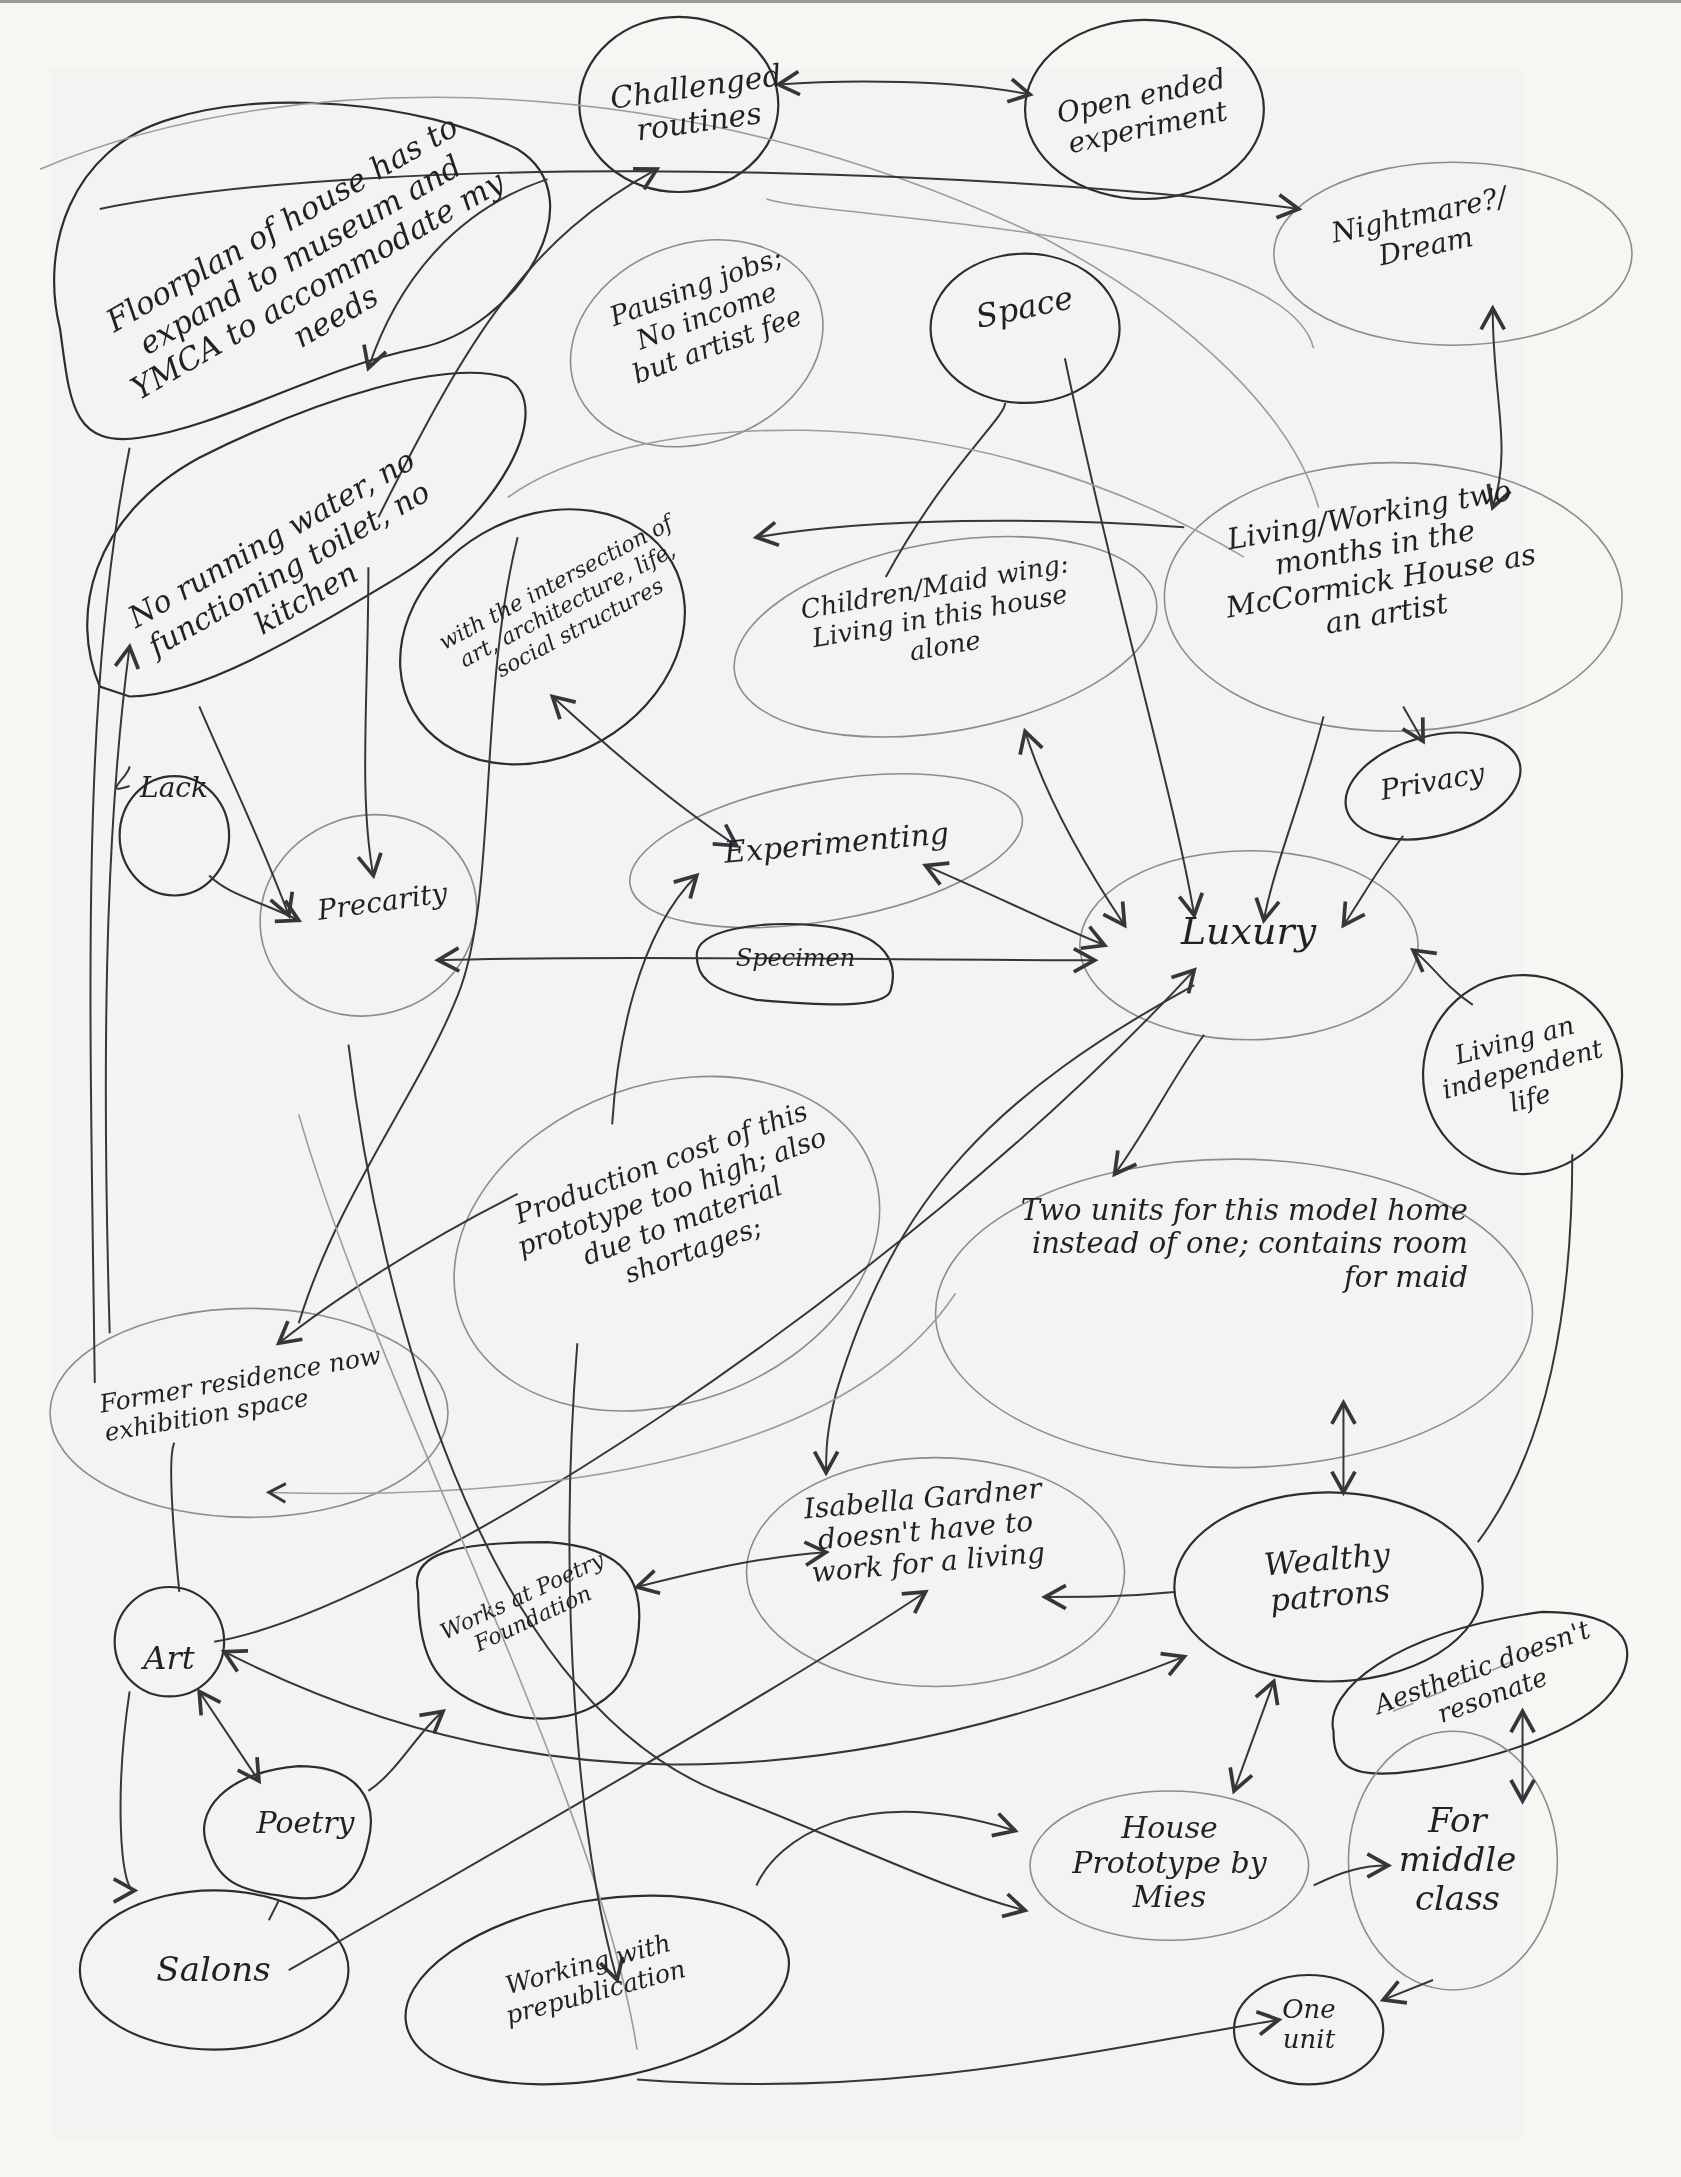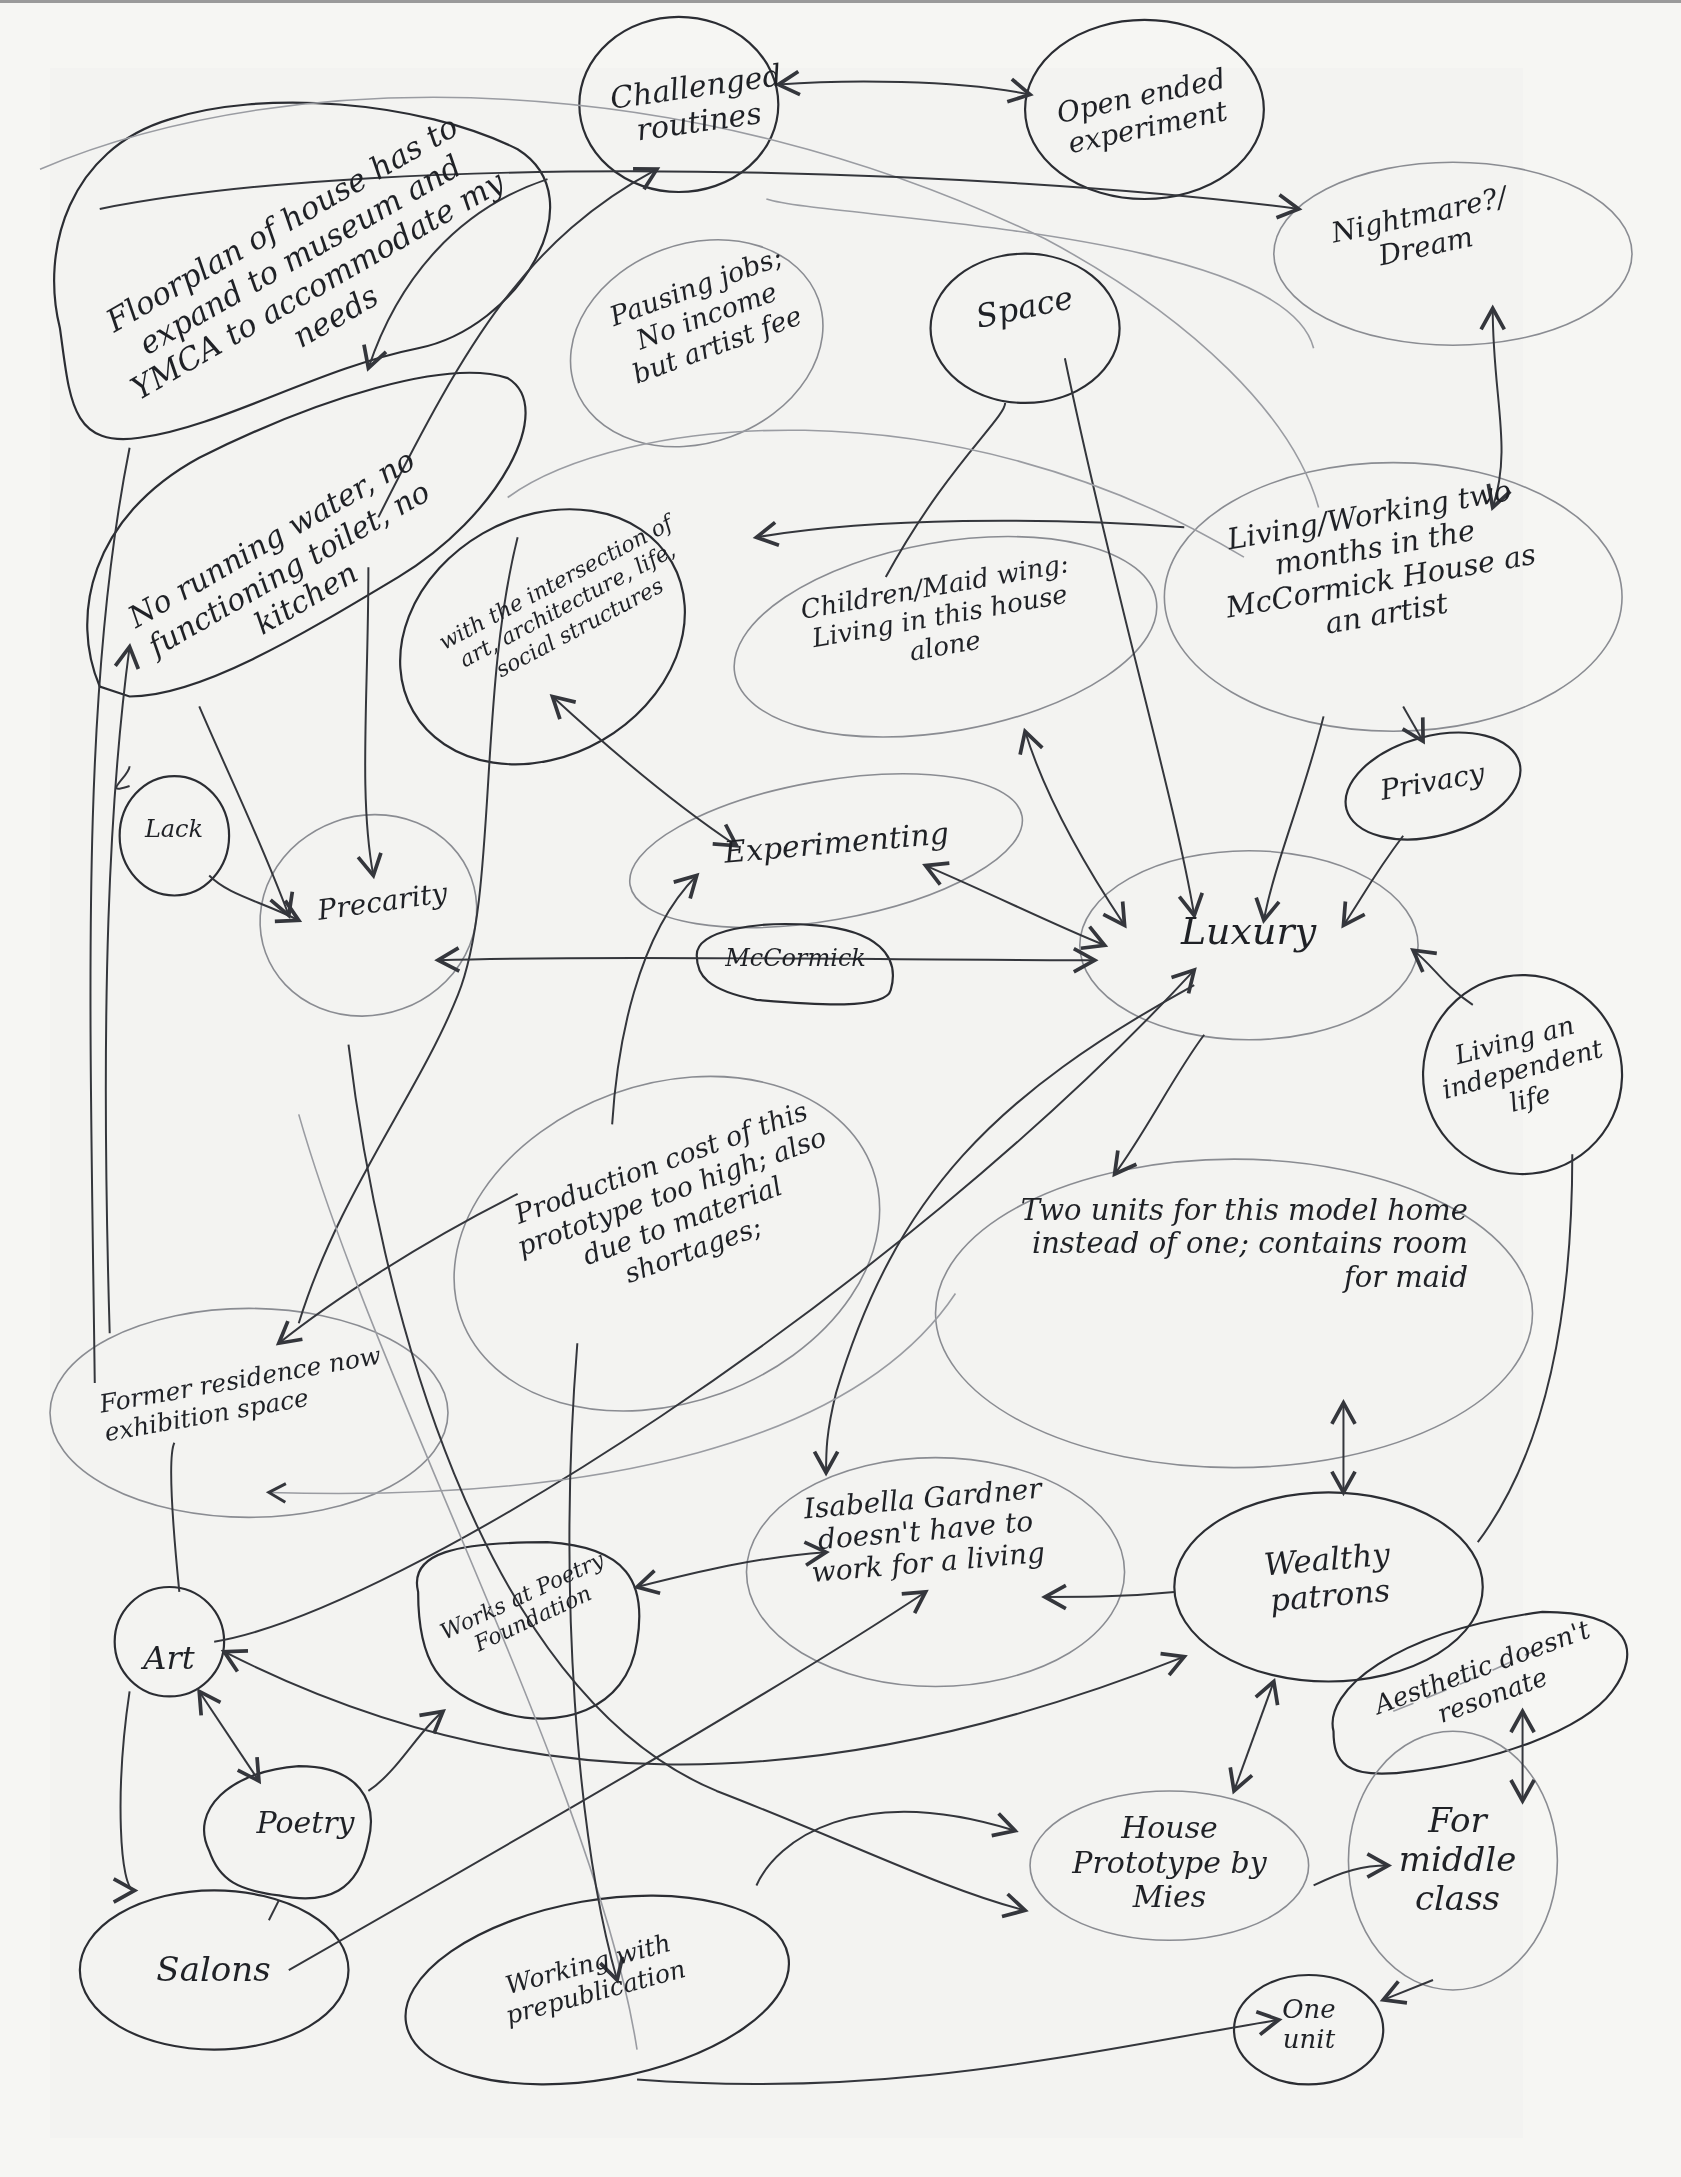--- a/index.html
+++ b/index.html
@@ -124,26 +124,26 @@
 <div class="node-label" style="left:95px;top:199px;width:428px;font-size:31px;transform:rotate(-30deg);">Floorplan of house has to expand to museum and YMCA to accommodate my needs</div>
 <div class="node-label" style="left:612px;top:70px;width:169px;font-size:30px;transform:rotate(-8deg);">Challenged routines</div>
 <div class="node-label" style="left:1045px;top:80px;width:199px;font-size:28px;transform:rotate(-12deg);">Open ended experiment</div>
 <div class="node-label" style="left:1313px;top:199px;width:219px;font-size:28px;transform:rotate(-12deg);">Nightmare?/ Dream</div>
 <div class="node-label" style="left:607px;top:269px;width:199px;font-size:27px;transform:rotate(-20deg);">Pausing jobs; No income but artist fee</div>
 <div class="node-label" style="left:955px;top:289px;width:139px;font-size:32px;transform:rotate(-12deg);">Space</div>
 <div class="node-label" style="left:100px;top:517px;width:378px;font-size:30px;transform:rotate(-30deg);">No running water, no functioning toilet, no kitchen</div>
 <div class="node-label" style="left:428px;top:567px;width:279px;font-size:22px;transform:rotate(-28deg);">with the intersection of art, architecture, life, social structures</div>
 <div class="node-label" style="left:771px;top:572px;width:338px;font-size:26px;transform:rotate(-10deg);">Children/Maid wing: Living in this house alone</div>
 <div class="node-label" style="left:1214px;top:498px;width:328px;font-size:29px;transform:rotate(-10deg);">Living/Working two months in the McCormick House as an artist</div>
-<div class="node-label" style="left:129px;top:816px;width:90px;font-size:24px;">Lack</div>
+<div class="node-label" style="left:129px;top:772px;width:90px;font-size:28px;">Lack</div>
 <div class="node-label" style="left:308px;top:886px;width:149px;font-size:28px;transform:rotate(-8deg);">Precarity</div>
 <div class="node-label" style="left:697px;top:826px;width:279px;font-size:30px;transform:rotate(-5deg);">Experimenting</div>
 <div class="node-label" style="left:1363px;top:766px;width:139px;font-size:28px;transform:rotate(-10deg);">Privacy</div>
 <div class="node-label" style="left:1154px;top:910px;width:189px;font-size:38px;">Luxury</div>
-<div class="node-label" style="left:706px;top:945px;width:179px;font-size:24px;">McCormick</div>
+<div class="node-label" style="left:706px;top:945px;width:179px;font-size:24px;">Specimen</div>
 <div class="node-label" style="left:1433px;top:1025px;width:179px;font-size:26px;transform:rotate(-15deg);">Living an independent life</div>
 <div class="node-label" style="left:498px;top:1144px;width:358px;font-size:27px;transform:rotate(-20deg);">Production cost of this prototype too high; also due to material shortages;</div>
 <div class="node-label" style="left:990px;top:1194px;width:478px;font-size:29px;text-align:right;">Two units for this model home instead of one; contains room for maid</div>
 <div class="node-label" style="left:100px;top:1363px;width:318px;font-size:25px;transform:rotate(-10deg);text-align:left;">Former residence now exhibition space</div>
 <div class="node-label" style="left:796px;top:1483px;width:259px;font-size:28px;transform:rotate(-5deg);">Isabella Gardner doesn't have to work for a living</div>
 <div class="node-label" style="left:428px;top:1582px;width:199px;font-size:22px;transform:rotate(-25deg);">Works at Poetry Foundation</div>
 <div class="node-label" style="left:1219px;top:1542px;width:219px;font-size:31px;transform:rotate(-5deg);">Wealthy patrons</div>
 <div class="node-label" style="left:124px;top:1640px;width:90px;font-size:32px;">Art</div>
 <div class="node-label" style="left:1348px;top:1652px;width:279px;font-size:26px;transform:rotate(-20deg);">Aesthetic doesn't resonate</div>
 <div class="node-label" style="left:236px;top:1806px;width:139px;font-size:30px;">Poetry</div>

